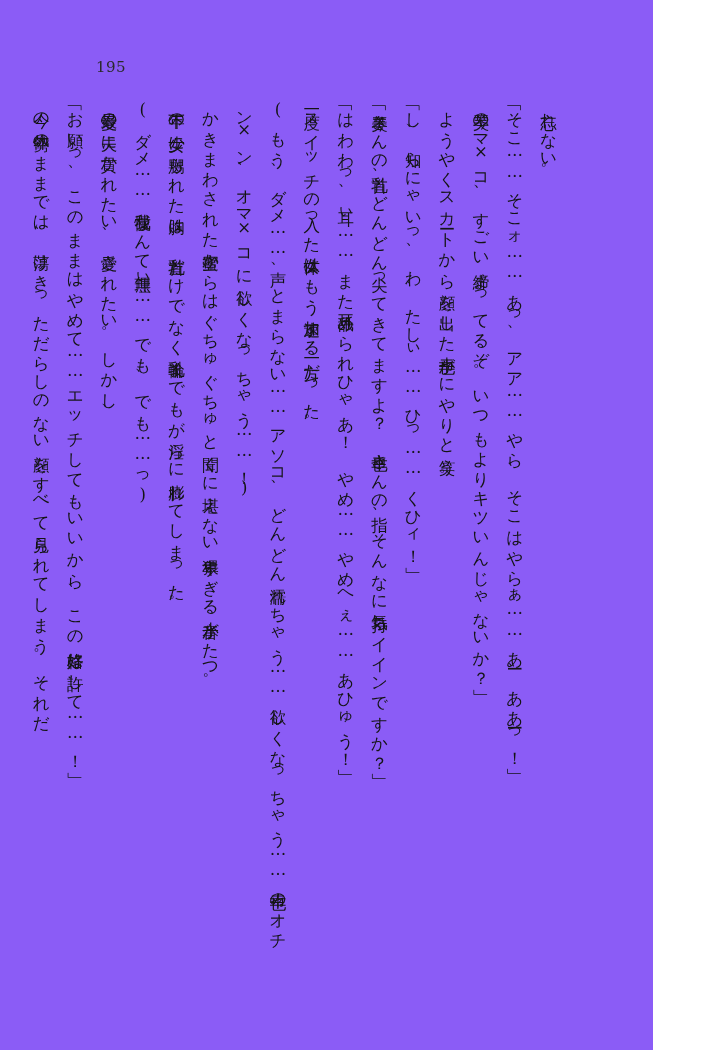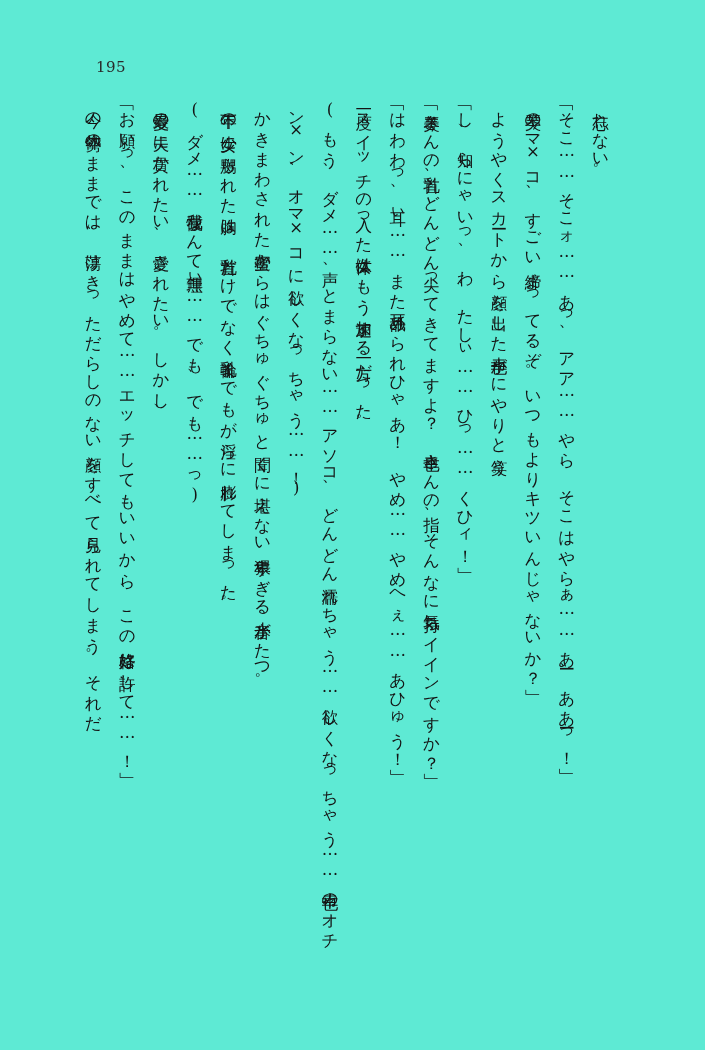--- a/index.html
+++ b/index.html
@@ -13,23 +13,23 @@
     overflow: hidden;
     font-family: "DejaVu Serif", "Liberation Serif", serif;
     color: #1a1a1a;
     position: relative;
   }
 
   .page {
     position: absolute;
     left: 0;
     top: 0;
-    width: 705px;
+    width: 653px;
     height: 1050px;
-    background: #5eead4;
+    background: #8b5cf6;
   }
 
   .page-number {
     position: absolute;
     left: 96px;
     top: 58px;
     font-size: 15px;
     letter-spacing: 0.5px;
     color: #2a2a2a;
     font-family: "DejaVu Serif", "Liberation Serif", serif;

